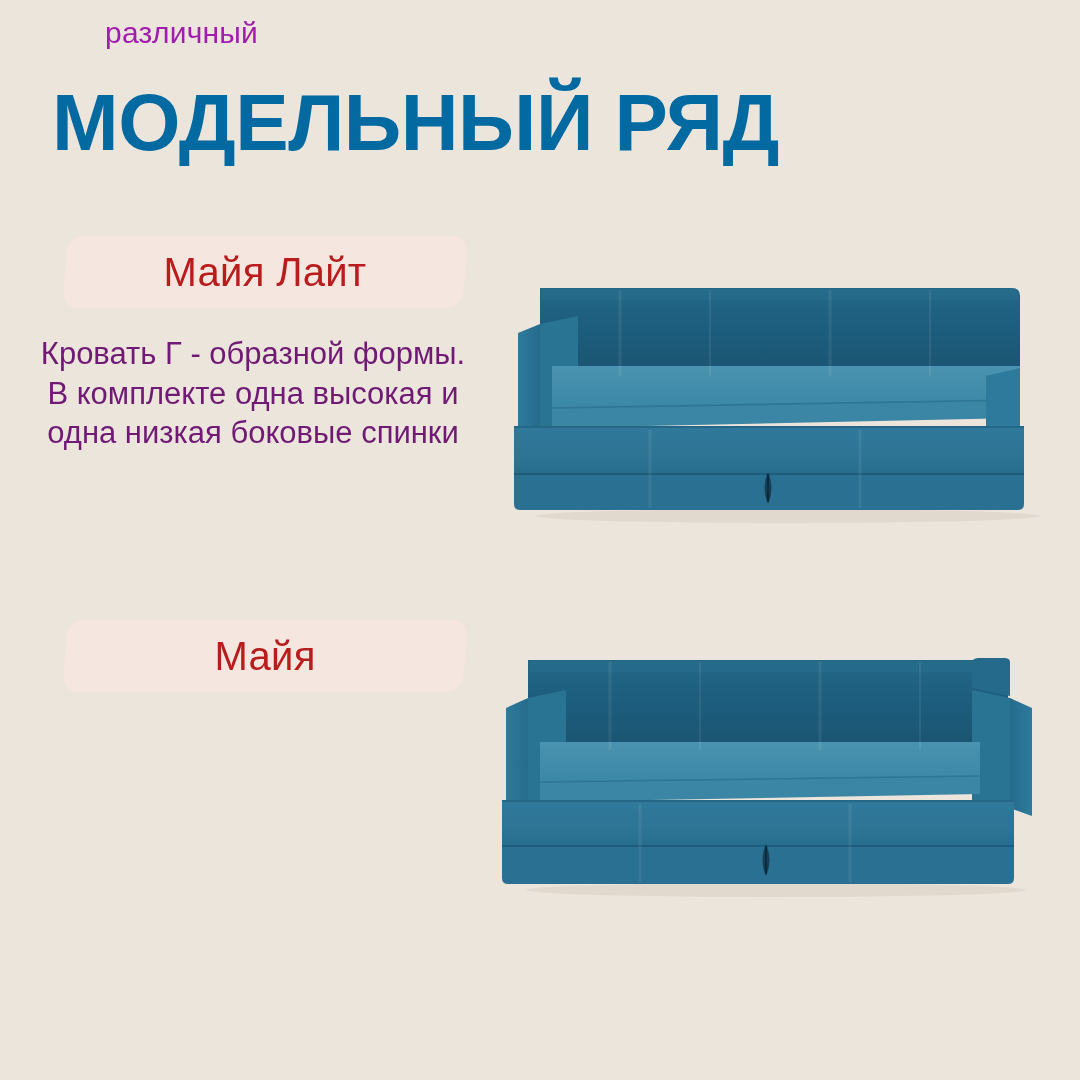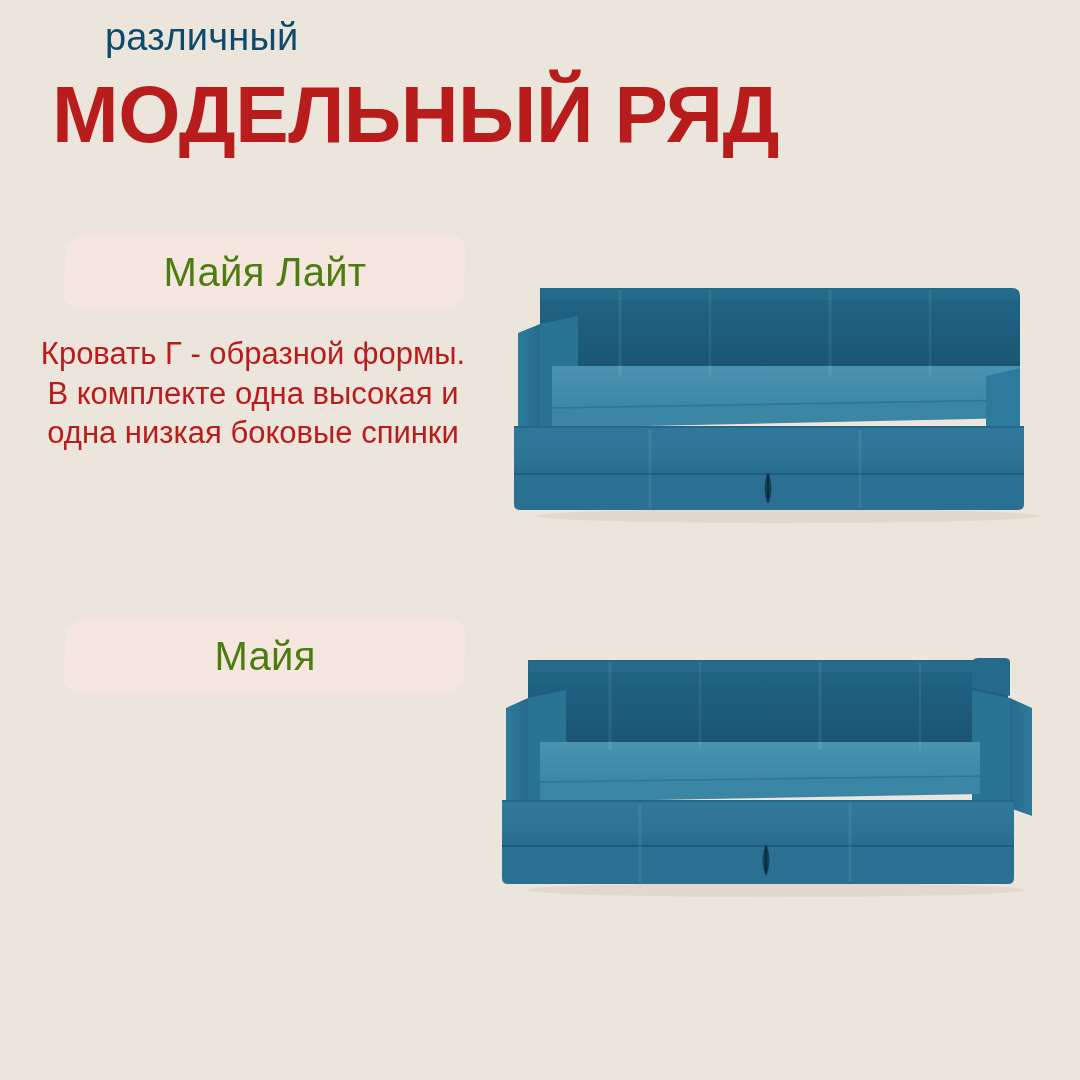--- a/index.html
+++ b/index.html
@@ -25,34 +25,34 @@
   }
 
   
   .header {
     position: absolute;
     left: 52px;
     top: 18px;
     width: 900px;
   }
   .eyebrow {
-    font-size: 38px;
+    font-size: 30px;
     font-weight: 400;
     letter-spacing: 0.2px;
-    color: #0c4a6e;
+    color: #a21caf;
     margin-left: 53px;
     line-height: 1.0;
   }
   .headline {
     font-size: 80px;
     font-weight: 700;
     letter-spacing: -0.5px;
-    color: #b91c1c;
+    color: #0369a1;
     line-height: 1.08;
-    margin-top: 16px;
+    margin-top: 32px;
     white-space: nowrap;
   }
 
   
   .product {
     position: absolute;
     left: 0;
     width: 1080px;
   }
   .product-1 { top: 236px; height: 300px; }
@@ -84,29 +84,29 @@
     position: absolute;
     left: 47px;
     top: 0;
     width: 400px;
     height: 72px;
     display: flex;
     align-items: center;
     justify-content: center;
     font-size: 40px;
     font-weight: 400;
-    color: #4d7c0f;
+    color: #b91c1c;
     letter-spacing: 0.3px;
   }
 
   .desc {
     margin-top: 26px;
     font-size: 31px;
     line-height: 1.28;
-    color: #b91c1c;
+    color: #701a75;
     font-weight: 400;
     padding: 0 14px;
   }
 
   
   .sofa-stage {
     position: absolute;
     top: 0;
   }
   .sofa-1 { left: 500px; top: 22px; }

